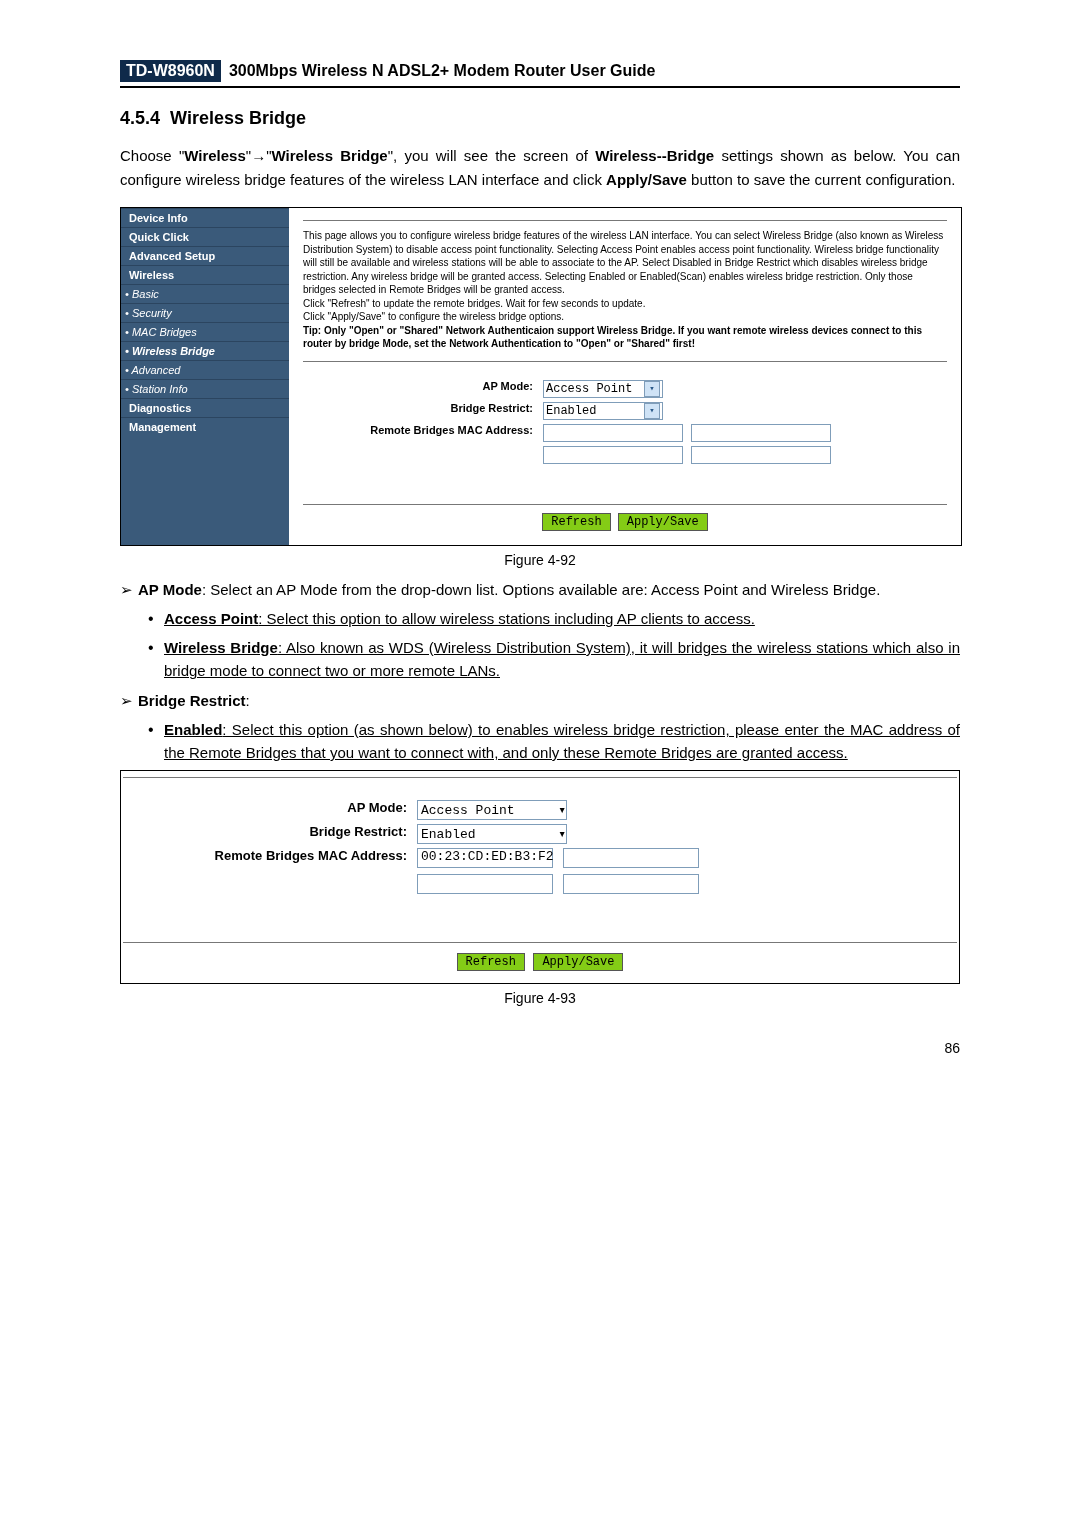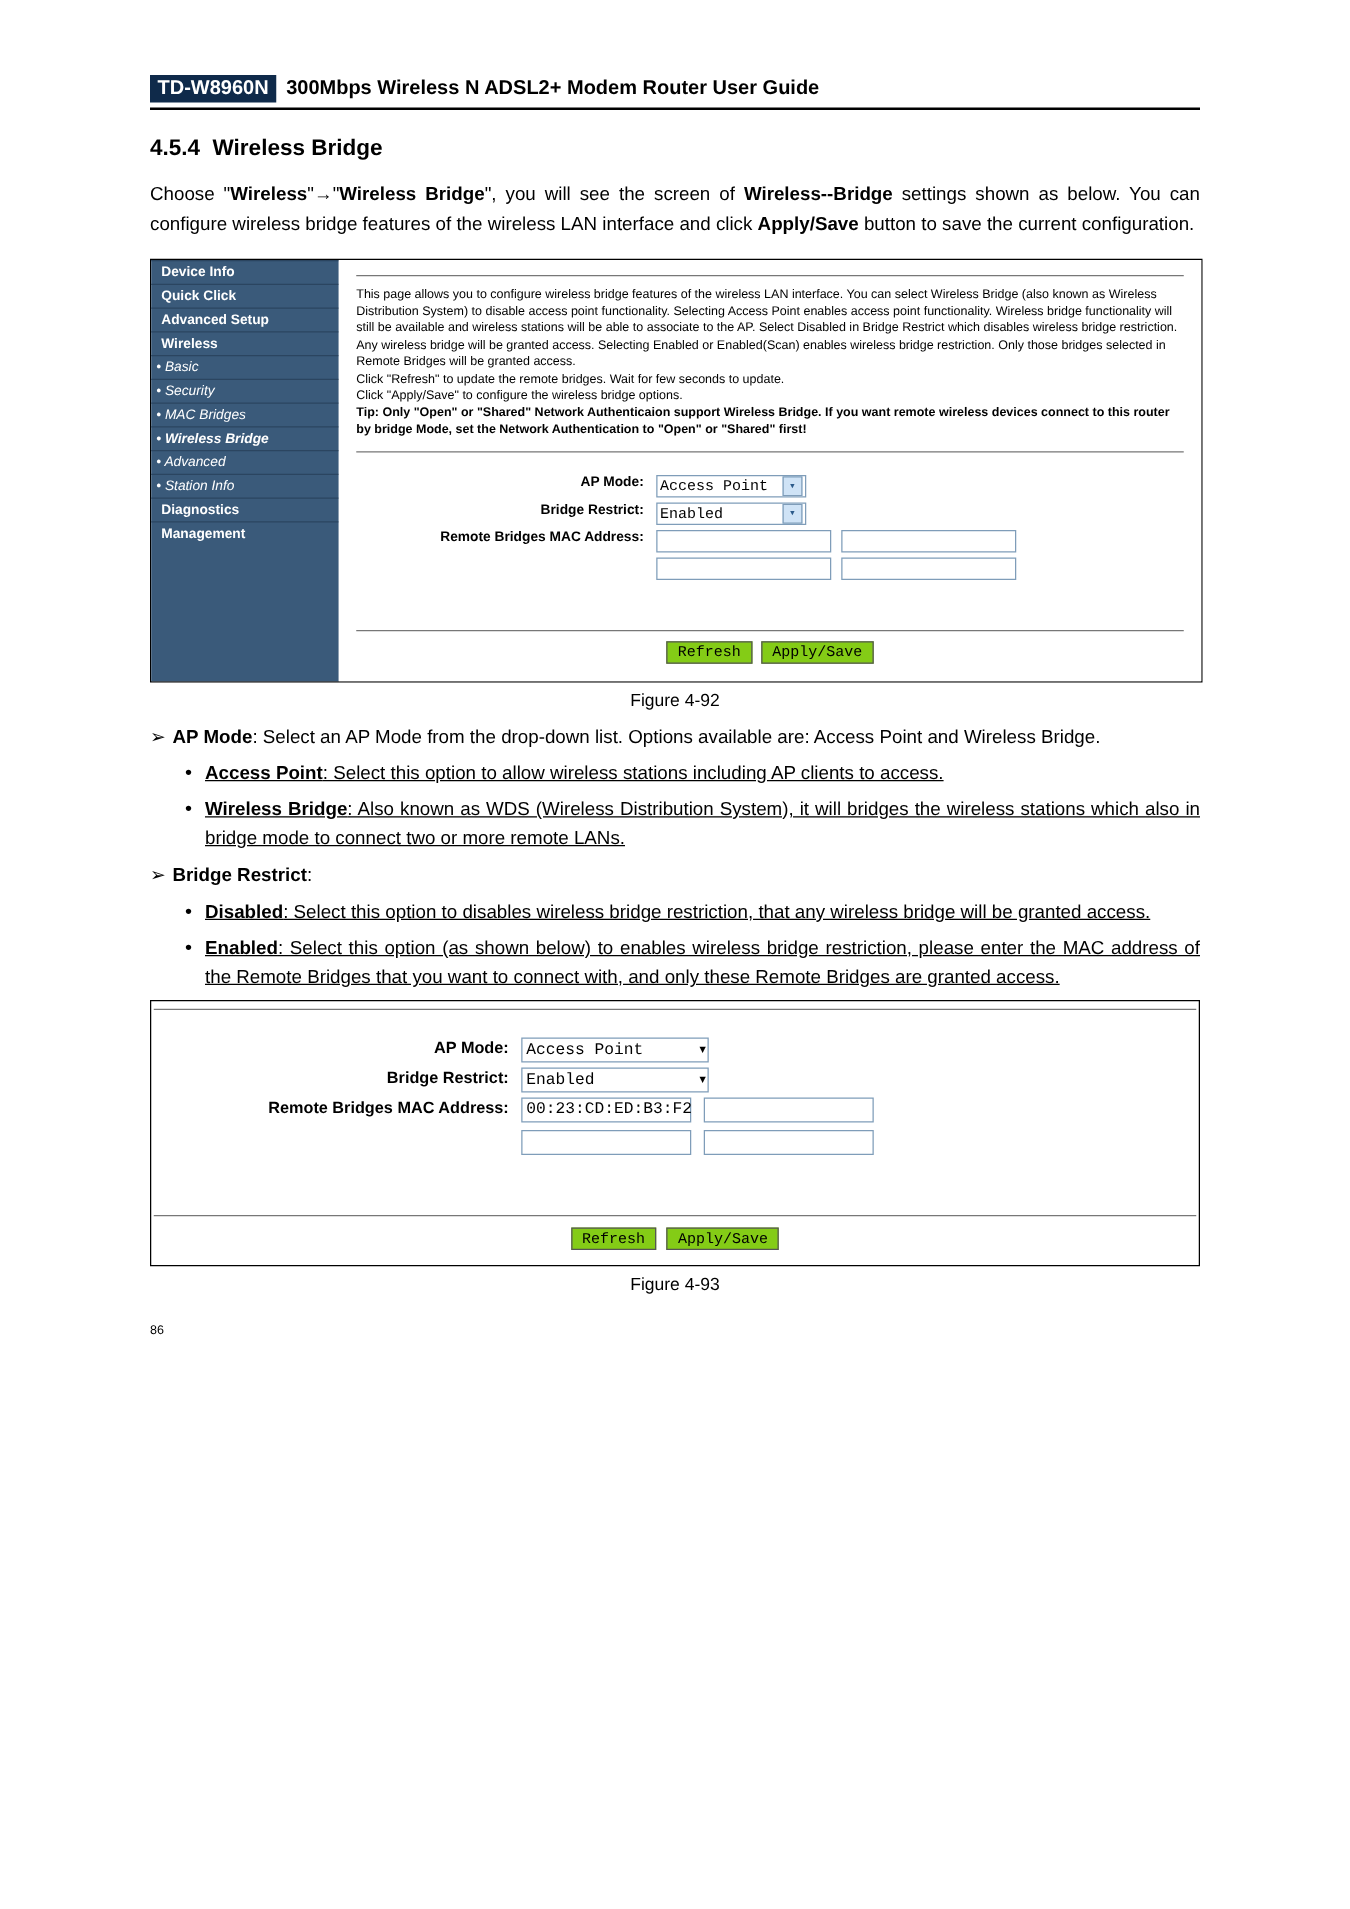--- a/index.html
+++ b/index.html
@@ -45,21 +45,21 @@
   
   .router-ui {
     border: 1px solid #000;
     display: flex;
     font-size: 11px;
     width: 100%;
     background: #fff;
     margin-top: 4px;
   }
   .sidebar {
-    width: 150px;
+    width: 168px;
     background: #3a5a7a;
     color: #fff;
     font-family: Verdana, Arial, sans-serif;
     font-size: 11px;
   }
   .sidebar .item {
     padding: 3px 8px;
     border-top: 1px solid #2b4560;
     font-weight: bold;
     white-space: nowrap;
@@ -232,23 +232,23 @@
     background: #fff;
     height: 20px;
     width: 150px;
     box-sizing: border-box;
     display: inline-flex;
     align-items: center;
     justify-content: space-between;
     padding-left: 3px;
   }
   .page-num {
-    text-align: left;
-    font-size: 10px;
-    margin-top: 24px;
+    text-align: right;
+    font-size: 14px;
+    margin-top: 34px;
   }
 </style>
 </head>
 <body>
 
 <div class="page">
 
   <div class="header-bar">
     <div class="header-row">
       <span class="model-tag">TD-W8960N</span>
@@ -338,23 +338,20 @@
         </li>
         <li>
           <span class="b">Wireless Bridge</span><span>: Also known as WDS (Wireless Distribution System), it will bridges the wireless stations which also in bridge mode to connect two or more remote LANs.</span>
         </li>
       </ul>
     </li>
     <li>
       <span class="b">Bridge Restrict</span><span>:</span>
       <ul class="sub-list">
         <li>
-          <span class="b">Disabled</span><span>: Select this option to disables wireless bridge restriction, that any wireless bridge will be granted access.</span>
-        </li>
-        <li>
           <span class="b">Enabled</span><span>: Select this option (as shown below) to enables wireless bridge restriction, please enter the MAC address of the Remote Bridges that you want to connect with, and only these Remote Bridges are granted access.</span>
         </li>
       </ul>
     </li>
   </ul>
 
   <div class="ui-box2">
     <div class="hr" style="margin:4px 0;"></div>
     <div class="inner">
       <div class="form-row">

